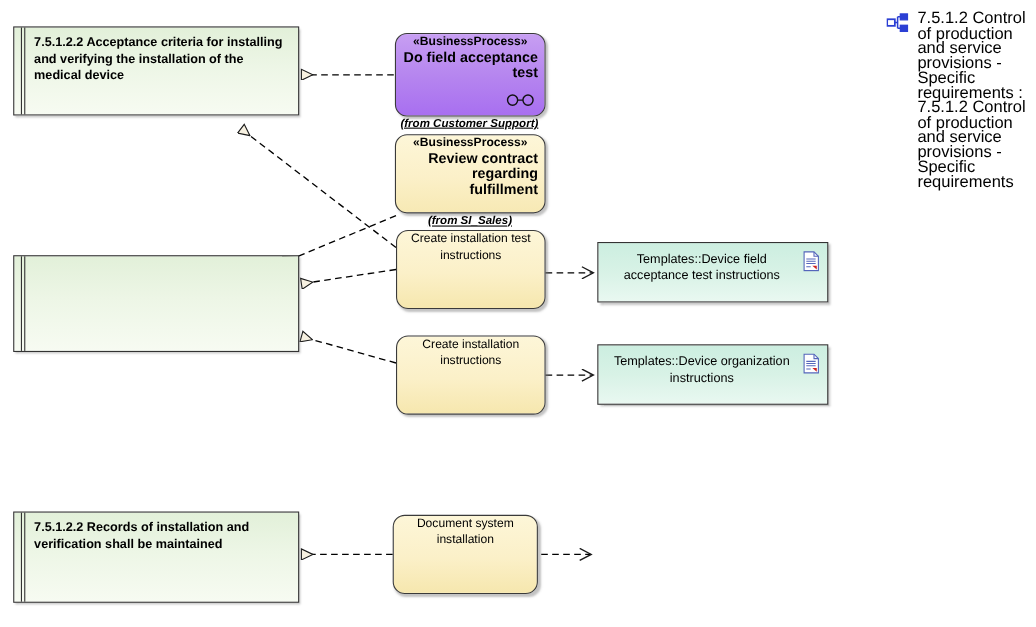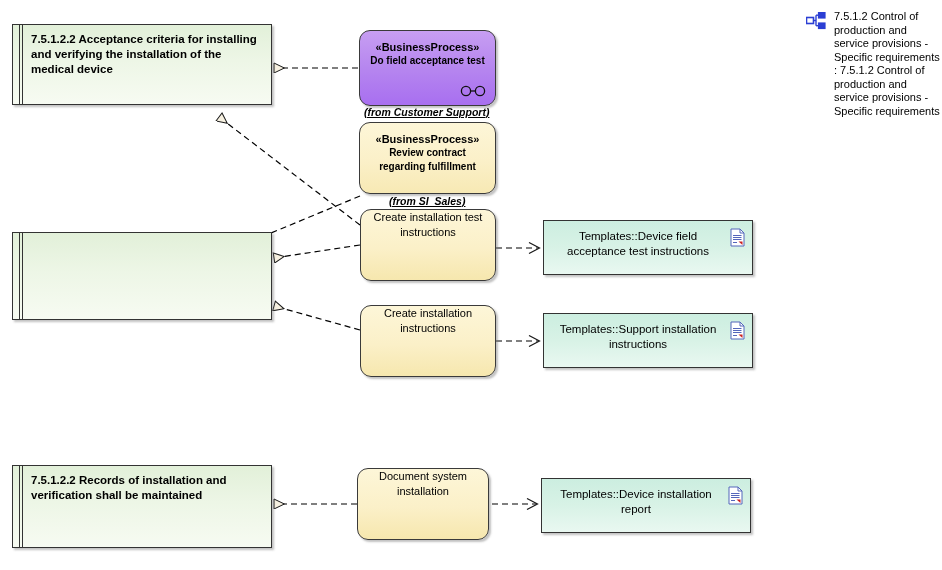--- a/index.html
+++ b/index.html
@@ -64,40 +64,39 @@
 
   
   .process {
     border: 1px solid #3a3a3a;
     border-radius: 11px;
     box-shadow: 2px 2px 2px rgba(120,120,120,0.45);
     display: flex;
     flex-direction: column;
     align-items: center;
     justify-content: flex-start;
-    padding-top: 9px;
     box-sizing: border-box;
   }
   .process.purple {
     background: linear-gradient(to bottom, #c79ef2 0%, #b686ef 50%, #a86ff0 100%);
   }
   .process.cream {
     background: linear-gradient(to bottom, #fdf6d8 0%, #fbf0c8 55%, #f7e9b4 100%);
   }
   .process .stereotype {
     font-size: 11px;
     font-weight: bold;
     line-height: 14px;
     text-align: center;
   }
   .process .pname {
-    font-size: 10px;
+    font-size: 13px;
     font-weight: bold;
     line-height: 14px;
-    text-align: center;
+    text-align: right;
     padding: 0 6px;
   }
   .process-icon {
     position: absolute;
     right: 9px;
     bottom: 8px;
     width: 26px;
     height: 12px;
   }
 
@@ -163,21 +162,21 @@
   #diagram-caption .cap-icon {
     position: absolute;
     left: 0; top: 2px;
     width: 20px; height: 18px;
   }
   #diagram-caption .cap-text {
     position: absolute;
     left: 28px;
     top: 0;
     width: 108px;
-    font-size: 11px;
+    font-size: 15px;
     line-height: 13.5px;
     color: #000000;
   }
 </style>
 </head>
 <body>
 
 <div id="canvas">
 
   <svg class="wires" viewBox="0 0 942 570" xmlns="http://www.w3.org/2000/svg">
@@ -282,48 +281,34 @@
         <line x1="3" y1="7.5" x2="11.5" y2="7.5"></line>
         <line x1="3" y1="9.5" x2="11.5" y2="9.5"></line>
         <line x1="3" y1="11.5" x2="11.5" y2="11.5"></line>
       </g>
       <path d="M8.5 13.5 L12.5 13.5 L12.5 17 Z" fill="#cc2222"></path>
       <line x1="3" y1="14.5" x2="7" y2="14.5" stroke="#5566bb" stroke-width="1"></line>
     </svg>
   </div>
 
   <div class="node artifact" style="left:543px; top:313px; width:210px; height:55px;">
-    <div class="tname">Templates::Support installation instructions</div>
+    <div class="tname">Templates::Device organization instructions</div>
     <svg class="doc-icon" viewBox="0 0 15 19">
       <path d="M1 1 H10 L14 5 V18 H1 Z" fill="#ffffff" stroke="#5566bb" stroke-width="1"></path>
       <path d="M10 1 V5 H14" fill="none" stroke="#5566bb" stroke-width="1"></path>
       <g stroke="#5566bb" stroke-width="1">
         <line x1="3" y1="7.5" x2="11.5" y2="7.5"></line>
         <line x1="3" y1="9.5" x2="11.5" y2="9.5"></line>
         <line x1="3" y1="11.5" x2="11.5" y2="11.5"></line>
       </g>
       <path d="M8.5 13.5 L12.5 13.5 L12.5 17 Z" fill="#cc2222"></path>
       <line x1="3" y1="14.5" x2="7" y2="14.5" stroke="#5566bb" stroke-width="1"></line>
     </svg>
   </div>
 
-  <div class="node artifact" style="left:541px; top:478px; width:210px; height:55px;">
-    <div class="tname">Templates::Device installation report</div>
-    <svg class="doc-icon" viewBox="0 0 15 19">
-      <path d="M1 1 H10 L14 5 V18 H1 Z" fill="#ffffff" stroke="#5566bb" stroke-width="1"></path>
-      <path d="M10 1 V5 H14" fill="none" stroke="#5566bb" stroke-width="1"></path>
-      <g stroke="#5566bb" stroke-width="1">
-        <line x1="3" y1="7.5" x2="11.5" y2="7.5"></line>
-        <line x1="3" y1="9.5" x2="11.5" y2="9.5"></line>
-        <line x1="3" y1="11.5" x2="11.5" y2="11.5"></line>
-      </g>
-      <path d="M8.5 13.5 L12.5 13.5 L12.5 17 Z" fill="#cc2222"></path>
-      <line x1="3" y1="14.5" x2="7" y2="14.5" stroke="#5566bb" stroke-width="1"></line>
-    </svg>
-  </div>
 
   <div id="diagram-caption" style="left:806px; top:10px; width:136px; height:140px;">
     <svg class="cap-icon" viewBox="0 0 20 18">
       <rect x="0.5" y="5.5" width="7" height="6" fill="#ffffff" stroke="#2b3fd4" stroke-width="1.6"></rect>
       <rect x="12.5" y="0.5" width="6.5" height="5.5" fill="#2b3fd4" stroke="#2b3fd4" stroke-width="1.2"></rect>
       <rect x="12.5" y="11.0" width="6.5" height="5.5" fill="#2b3fd4" stroke="#2b3fd4" stroke-width="1.2"></rect>
       <line x1="7.5" y1="8.5" x2="10" y2="8.5" stroke="#2b3fd4" stroke-width="1.4"></line>
       <line x1="10" y1="3.2" x2="10" y2="13.7" stroke="#2b3fd4" stroke-width="1.4"></line>
       <line x1="10" y1="3.2" x2="12.5" y2="3.2" stroke="#2b3fd4" stroke-width="1.4"></line>
       <line x1="10" y1="13.7" x2="12.5" y2="13.7" stroke="#2b3fd4" stroke-width="1.4"></line>

